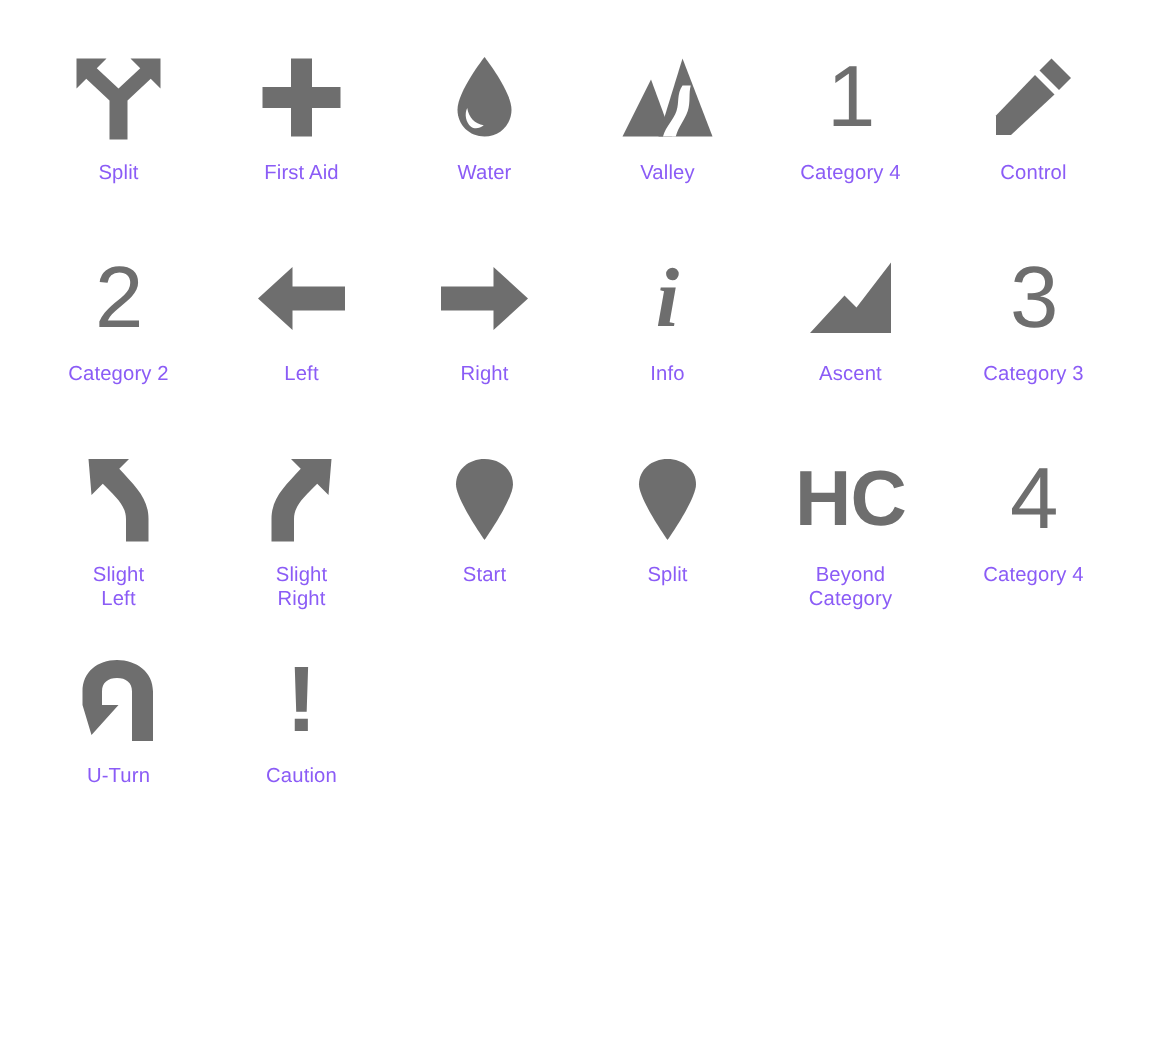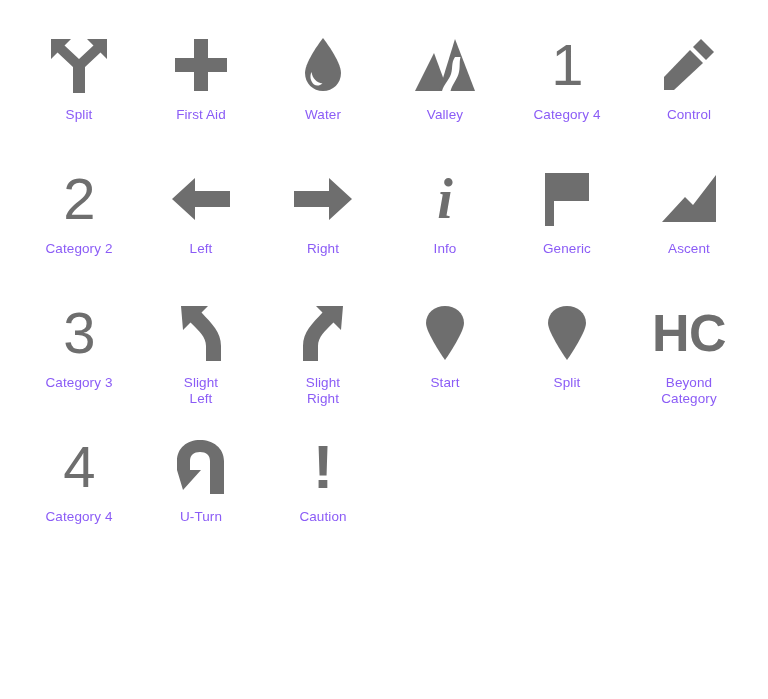--- a/index.html
+++ b/index.html
@@ -179,29 +179,20 @@
       <div class="icon-label">Right</div>
     </div>
 
     <div class="icon-cell">
       <div class="icon-art">
         <div class="glyph-info">i</div>
       </div>
       <div class="icon-label">Info</div>
     </div>
 
-    <div class="icon-cell">
-      <div class="icon-art">
-        <svg width="48" height="56" viewBox="0 0 48 56">
-          <rect fill="#6e6e6e" x="2" y="2" width="9" height="53"></rect>
-          <path fill="#6e6e6e" d="M11 2 L46 2 L46 6 L46 30 L11 30 Z"></path>
-        </svg>
-      </div>
-      <div class="icon-label">Generic</div>
-    </div>
 
     <div class="icon-cell">
       <div class="icon-art">
         <svg width="56" height="50" viewBox="0 0 56 50">
           <path fill="#6e6e6e" d="M55 1 L55 48 L1 48 L24 23 L32 31 Z"></path>
         </svg>
       </div>
       <div class="icon-label">Ascent</div>
     </div>
 

